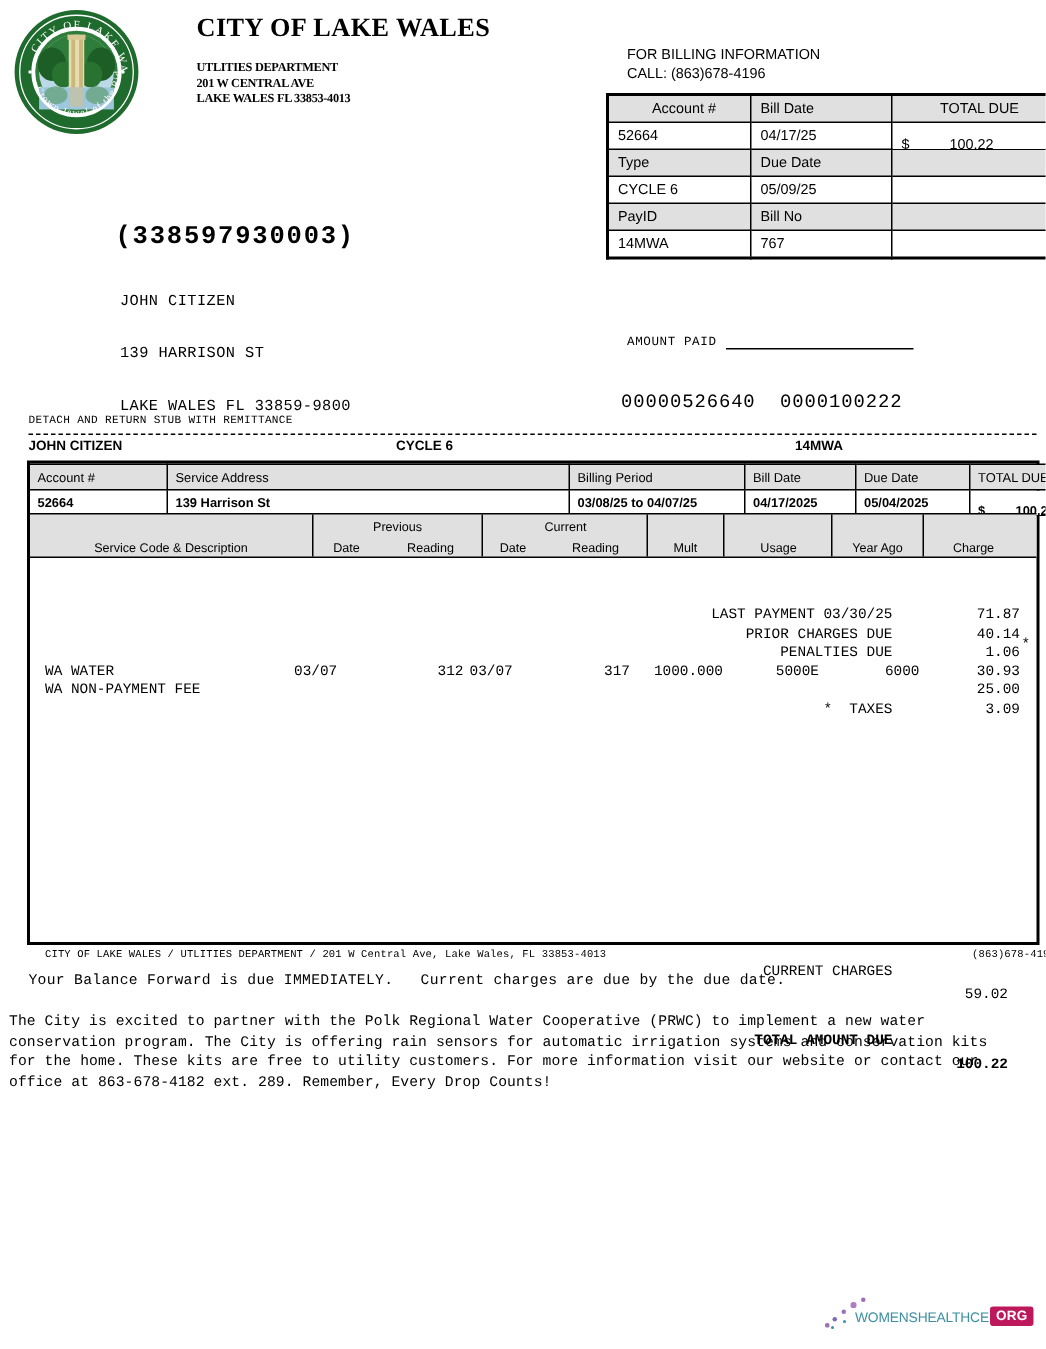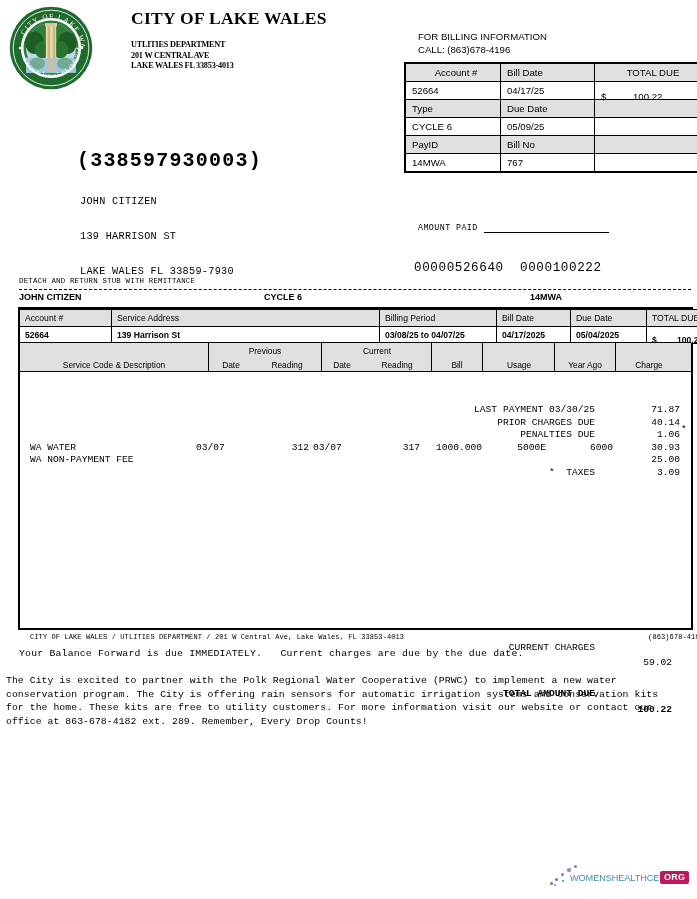--- a/index.html
+++ b/index.html
@@ -92,21 +92,21 @@
   .amt-due { position: relative; padding-left: 6px !important; }
   .amt-due .dollar { position: absolute; left: 6px; }
   .amt-due .num { position: absolute; left: 38px; }
 
   
   .acct-big {
     position: absolute;
     left: 77px;
     top: 149px;
     font-family: "Liberation Mono", monospace;
-    font-size: 20px;
+    font-size: 17px;
     font-weight: bold;
     letter-spacing: 1.2px;
     white-space: nowrap;
   }
   .cust-addr {
     position: absolute;
     left: 80px;
     top: 173px;
     font-family: "Liberation Mono", monospace;
     font-size: 10.2px;
@@ -457,21 +457,21 @@
       <td class="val bi-c2">767</td>
       <td class="val bi-c3"></td>
     </tr>
   </tbody>
     </table>
 
   <div class="acct-big">(338597930003)</div>
   <div class="cust-addr">
     <div>JOHN CITIZEN</div>
     <div>139 HARRISON ST</div>
-    <div>LAKE WALES FL 33859-7930</div>
+    <div>LAKE WALES FL 33859-9800</div>
   </div>
 
   <div class="amount-paid-wrap">
     <span>AMOUNT PAID</span>
     <span class="amount-paid-line"></span>
   </div>
   <div class="scanline">00000526640  0000100222</div>
 
   <div class="detach">DETACH AND RETURN STUB WITH REMITTANCE</div>
   <div class="dashline"></div>
@@ -516,21 +516,21 @@
       <div class="vline" style="left:462px"></div>
       <div class="vline" style="left:534px"></div>
       <div class="vline" style="left:595px"></div>
       <div class="cell sh-sub" style="left:24px; width:140px;">Service Code &amp; Description</div>
       <div class="cell sh-grp" style="left:200px; width:90px;">Previous</div>
       <div class="cell sh-sub" style="left:194px; width:34px;">Date</div>
       <div class="cell sh-sub" style="left:240px; width:54px;">Reading</div>
       <div class="cell sh-grp" style="left:312px; width:90px;">Current</div>
       <div class="cell sh-sub" style="left:305px; width:34px;">Date</div>
       <div class="cell sh-sub" style="left:350px; width:54px;">Reading</div>
-      <div class="cell sh-sub" style="left:415px; width:44px;">Bill</div>
+      <div class="cell sh-sub" style="left:415px; width:44px;">Mult</div>
       <div class="cell sh-sub" style="left:466px; width:66px;">Usage</div>
       <div class="cell sh-sub" style="left:537px; width:56px;">Year Ago</div>
       <div class="cell sh-sub" style="left:598px; width:62px;">Charge</div>
     </div>
 
     <div class="detail" id="detail-rows"><div class="line"><span class="c r-label" style="left: 360px; width: 215px;">LAST PAYMENT 03/30/25</span><span class="c r-charge">71.87</span></div><div class="line"><span class="c r-label" style="left: 360px; width: 215px;">PRIOR CHARGES DUE</span><span class="c r-charge">40.14</span></div><div class="line"><span class="c r-label" style="left: 360px; width: 215px;">PENALTIES DUE</span><span class="c r-charge">1.06</span></div><div class="line"><span class="c r-desc">WA WATER</span><span class="c r-pdate">03/07</span><span class="c r-pread">312</span><span class="c r-cdate">03/07</span><span class="c r-cread">317</span><span class="c r-mult">1000.000</span><span class="c r-usage">5000E</span><span class="c r-yago">6000</span><span class="c r-charge">30.93</span></div><div class="line"><span class="c r-desc">WA NON-PAYMENT FEE</span><span class="c r-charge">25.00</span></div><div class="line"><span class="c r-label" style="left: 360px; width: 215px;">*  TAXES</span><span class="c r-charge">3.09</span></div></div>
 
     <div class="totals">
       <div class="line">
         <span class="lab">CURRENT CHARGES</span>

